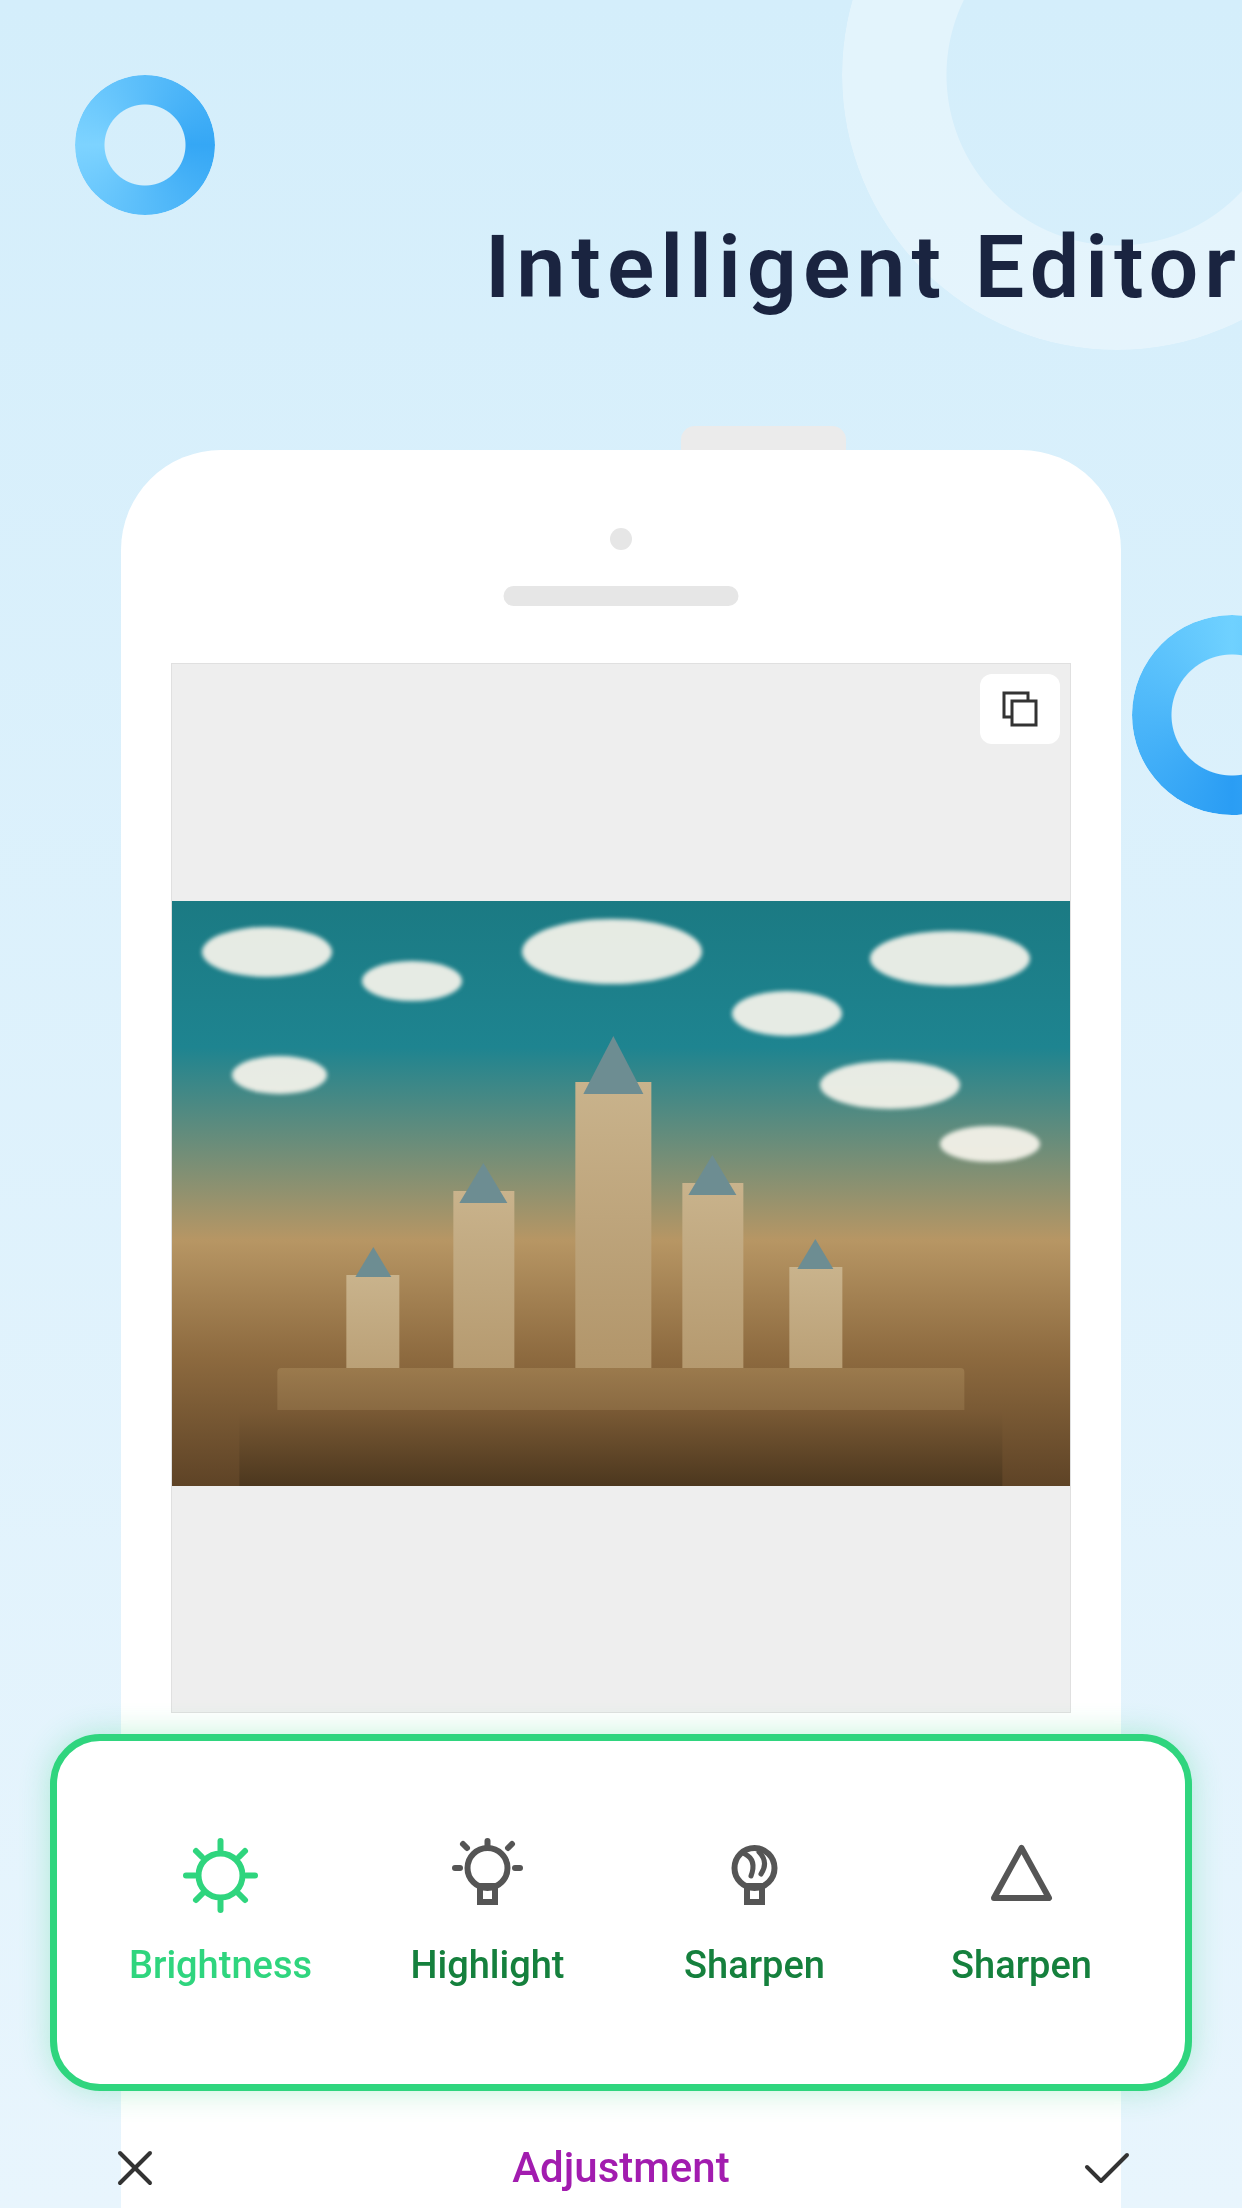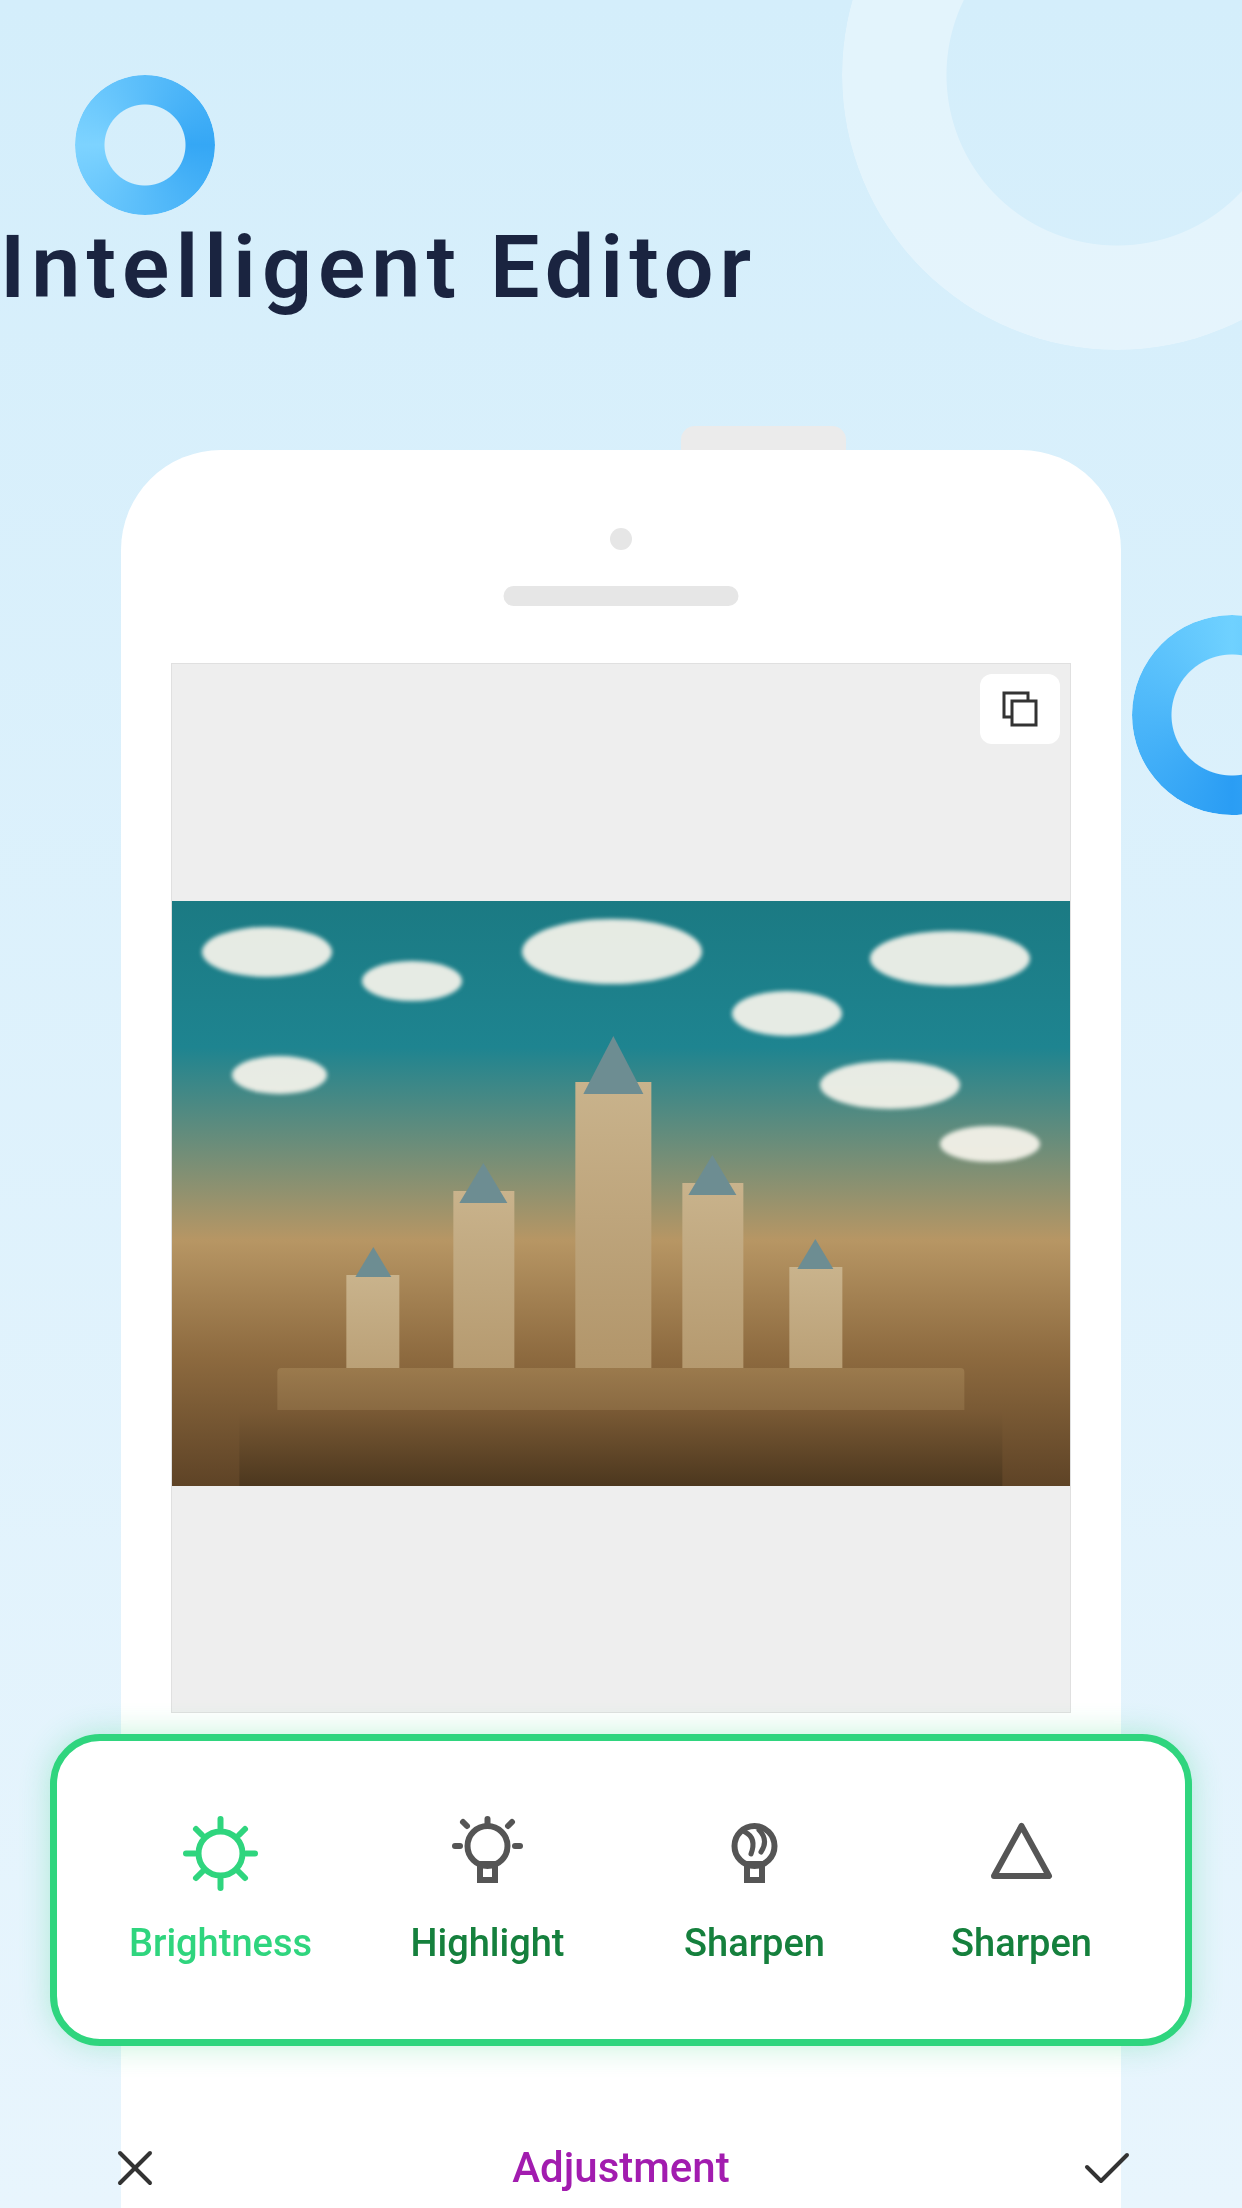--- a/index.html
+++ b/index.html
@@ -49,25 +49,26 @@
       background: conic-gradient(from 180deg, #2a9df4, #6fd1ff, #2a9df4);
       -webkit-mask: radial-gradient(transparent 60px, black 61px);
       mask: radial-gradient(transparent 60px, black 61px);
     }
 
     .page-title {
       position: absolute;
       top: 215px;
       left: 0;
       width: 100%;
-      text-align: left;
+      text-align: right;
       font-size: 88px;
       font-weight: 600;
       color: #1a2440;
       letter-spacing: 6px;
+      padding-left: 12px;
     }
 
     
     .phone {
       position: absolute;
       top: 450px;
       left: 50%;
       transform: translateX(-50%);
       width: 1000px;
       background: #ffffff;
@@ -189,21 +190,21 @@
       height: 18%;
       background: linear-gradient(180deg, #7a5a35 0%, #4c371e 100%);
     }
 
     
     .tools-panel {
       position: absolute;
       top: 1734px;
       left: 50px;
       right: 50px;
-      height: 312px;
+      height: 357px;
       background: #ffffff;
       border: 7px solid #2fd57e;
       border-radius: 50px;
       box-shadow: 0 0 30px rgba(47,213,126,0.3);
       display: flex;
       align-items: center;
       justify-content: space-around;
       padding: 6px 30px;
       z-index: 10;
     }

